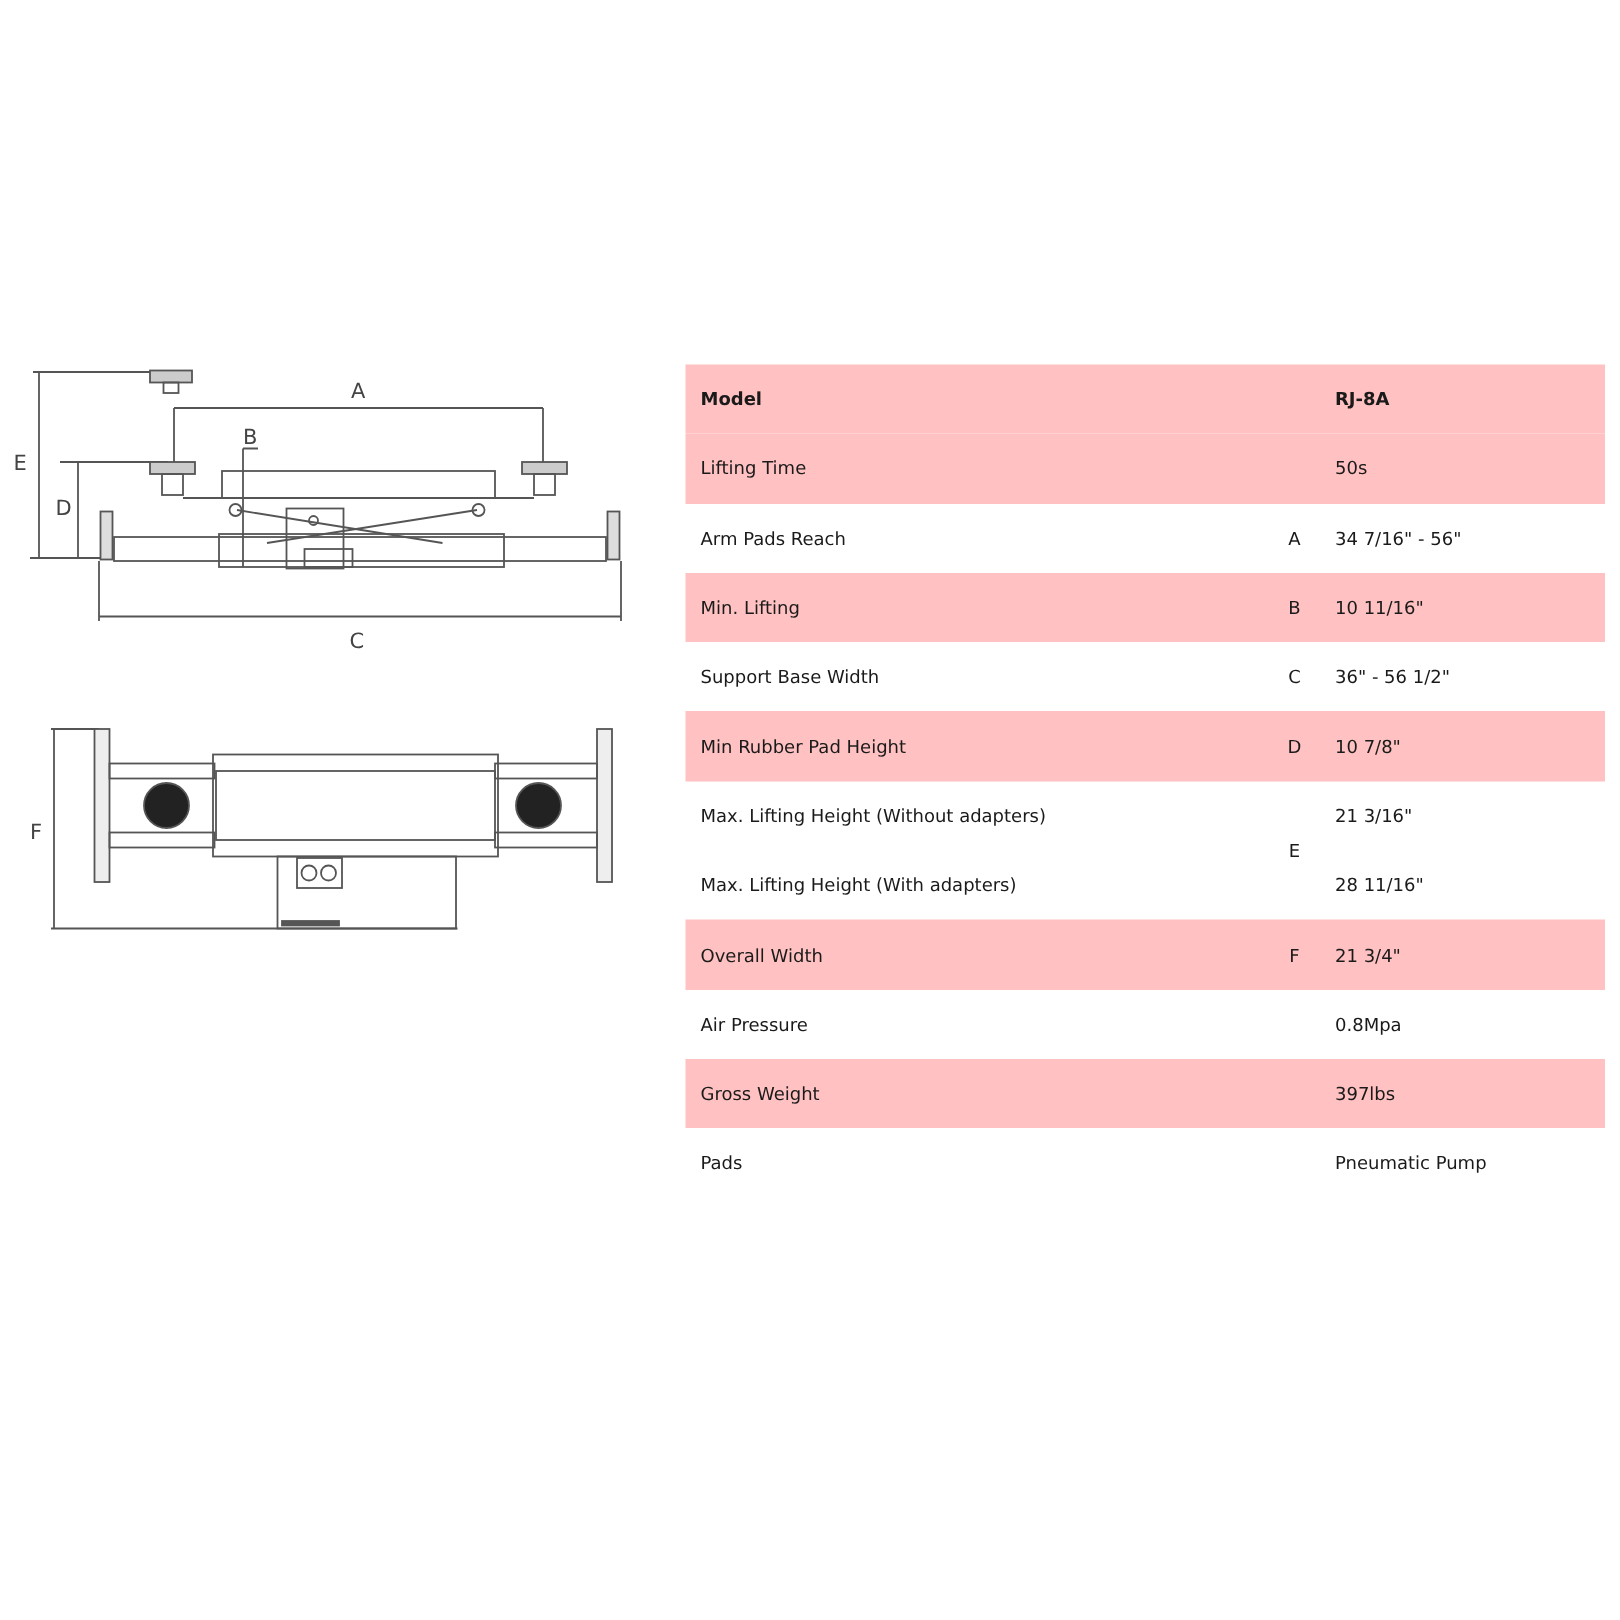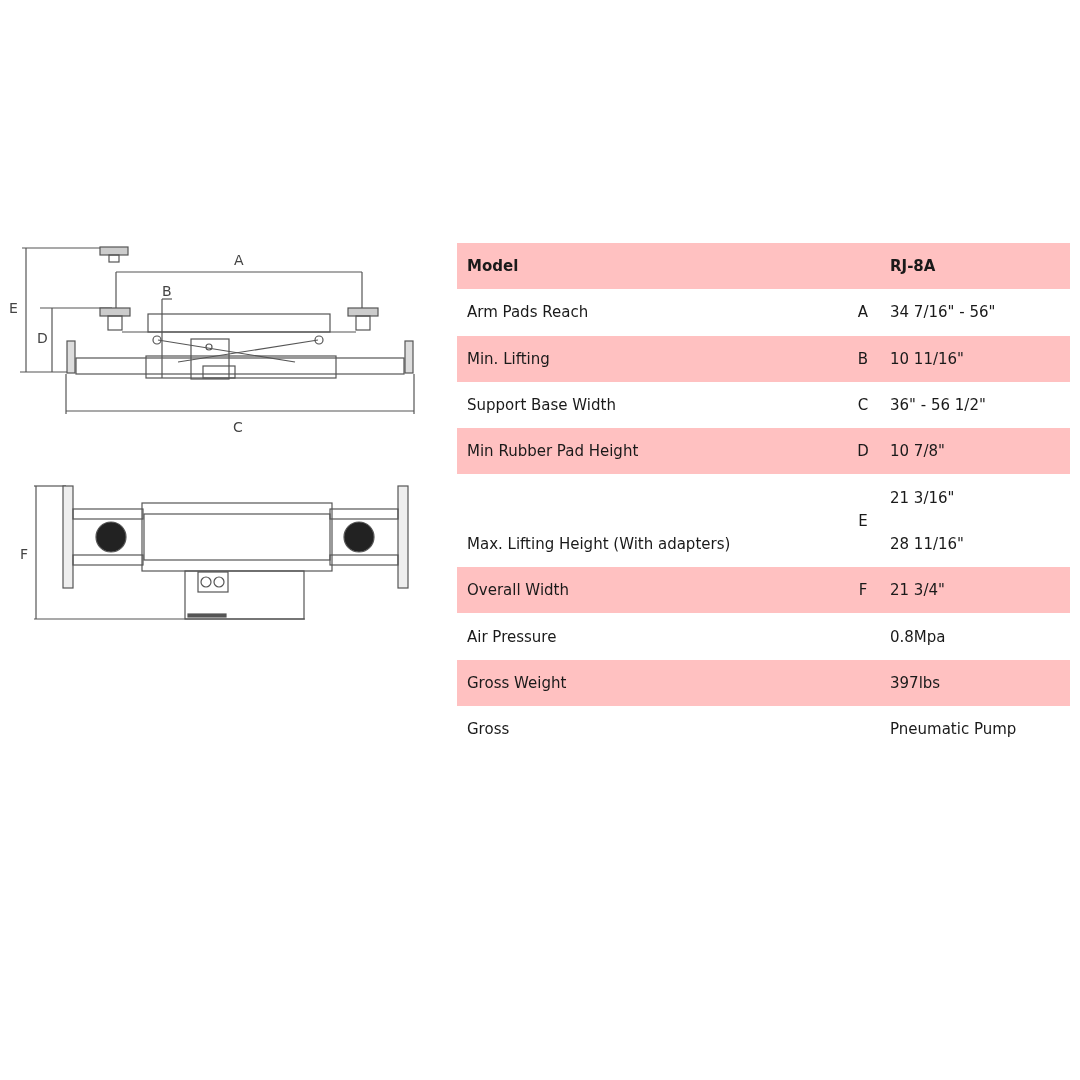--- a/index.html
+++ b/index.html
@@ -1,20 +1,20 @@
 <!DOCTYPE html>
 <html><head>
 <meta charset="utf-8">
 <style>
   html, body { margin:0; padding:0; background:#ffffff; }
   body { width:1080px; height:1080px; position:relative; overflow:hidden;
          font-family:"DejaVu Sans", sans-serif; color:#1a1a1a; }
   .diagram { position:absolute; left:0; top:235px; width:430px; height:400px; }
   .spec-table { position:absolute; left:457px; top:243px; width:613px; }
-  .row { position:relative; height:46.3px; display:flex; align-items:center; font-size:15px; }
+  .row { position:relative; height:46.3px; display:flex; align-items:center; font-size:12px; }
   .row.shaded { background:#ffc1c1; }
   .row .label { position:absolute; left:10px; }
   .row .ref { position:absolute; left:400px; width:12px; text-align:center; }
   .row .value { position:absolute; left:433px; }
   .row.header .label, .row.header .value { font-weight:bold; }
   .row.double { height:92.6px; }
   .row.double .sub { position:absolute; left:0; right:0; height:46.3px; display:flex; align-items:center; }
   .row.double .sub.top { top:0; }
   .row.double .sub.bottom { top:46.3px; }
   .row.double .ref { top:50%; transform:translateY(-50%); }
@@ -97,20 +97,25 @@
     <text x="9" y="313">E</text>
     <text x="20" y="559">F</text>
   </svg>
 </div>
 
 <div class="spec-table">
   <div class="row shaded header">
     <span class="label">Model</span>
     <span class="value">RJ-8A</span>
   </div>
+  <div class="row shaded">
+    <span class="label">Lifting Time</span>
+    <span class="ref"></span>
+    <span class="value">50s</span>
+  </div>
   <div class="row">
     <span class="label">Arm Pads Reach</span>
     <span class="ref">A</span>
     <span class="value">34 7/16" - 56"</span>
   </div>
   <div class="row shaded">
     <span class="label">Min. Lifting</span>
     <span class="ref">B</span>
     <span class="value">10 11/16"</span>
   </div>
@@ -119,20 +124,21 @@
     <span class="ref">C</span>
     <span class="value">36" - 56 1/2"</span>
   </div>
   <div class="row shaded">
     <span class="label">Min Rubber Pad Height</span>
     <span class="ref">D</span>
     <span class="value">10 7/8"</span>
   </div>
   <div class="row double">
     <div class="sub top">
+      <span class="label">Max. Lifting Height (Without adapters)</span>
       <span class="value">21 3/16"</span>
     </div>
     <span class="ref">E</span>
     <div class="sub bottom">
       <span class="label">Max. Lifting Height (With adapters)</span>
       <span class="value">28 11/16"</span>
     </div>
   </div>
   <div class="row shaded">
     <span class="label">Overall Width</span>
@@ -143,17 +149,17 @@
     <span class="label">Air Pressure</span>
     <span class="ref"></span>
     <span class="value">0.8Mpa</span>
   </div>
   <div class="row shaded">
     <span class="label">Gross Weight</span>
     <span class="ref"></span>
     <span class="value">397lbs</span>
   </div>
   <div class="row">
-    <span class="label">Gross</span>
+    <span class="label">Pads</span>
     <span class="ref"></span>
     <span class="value">Pneumatic Pump</span>
   </div>
 </div>
 
 </body></html>

